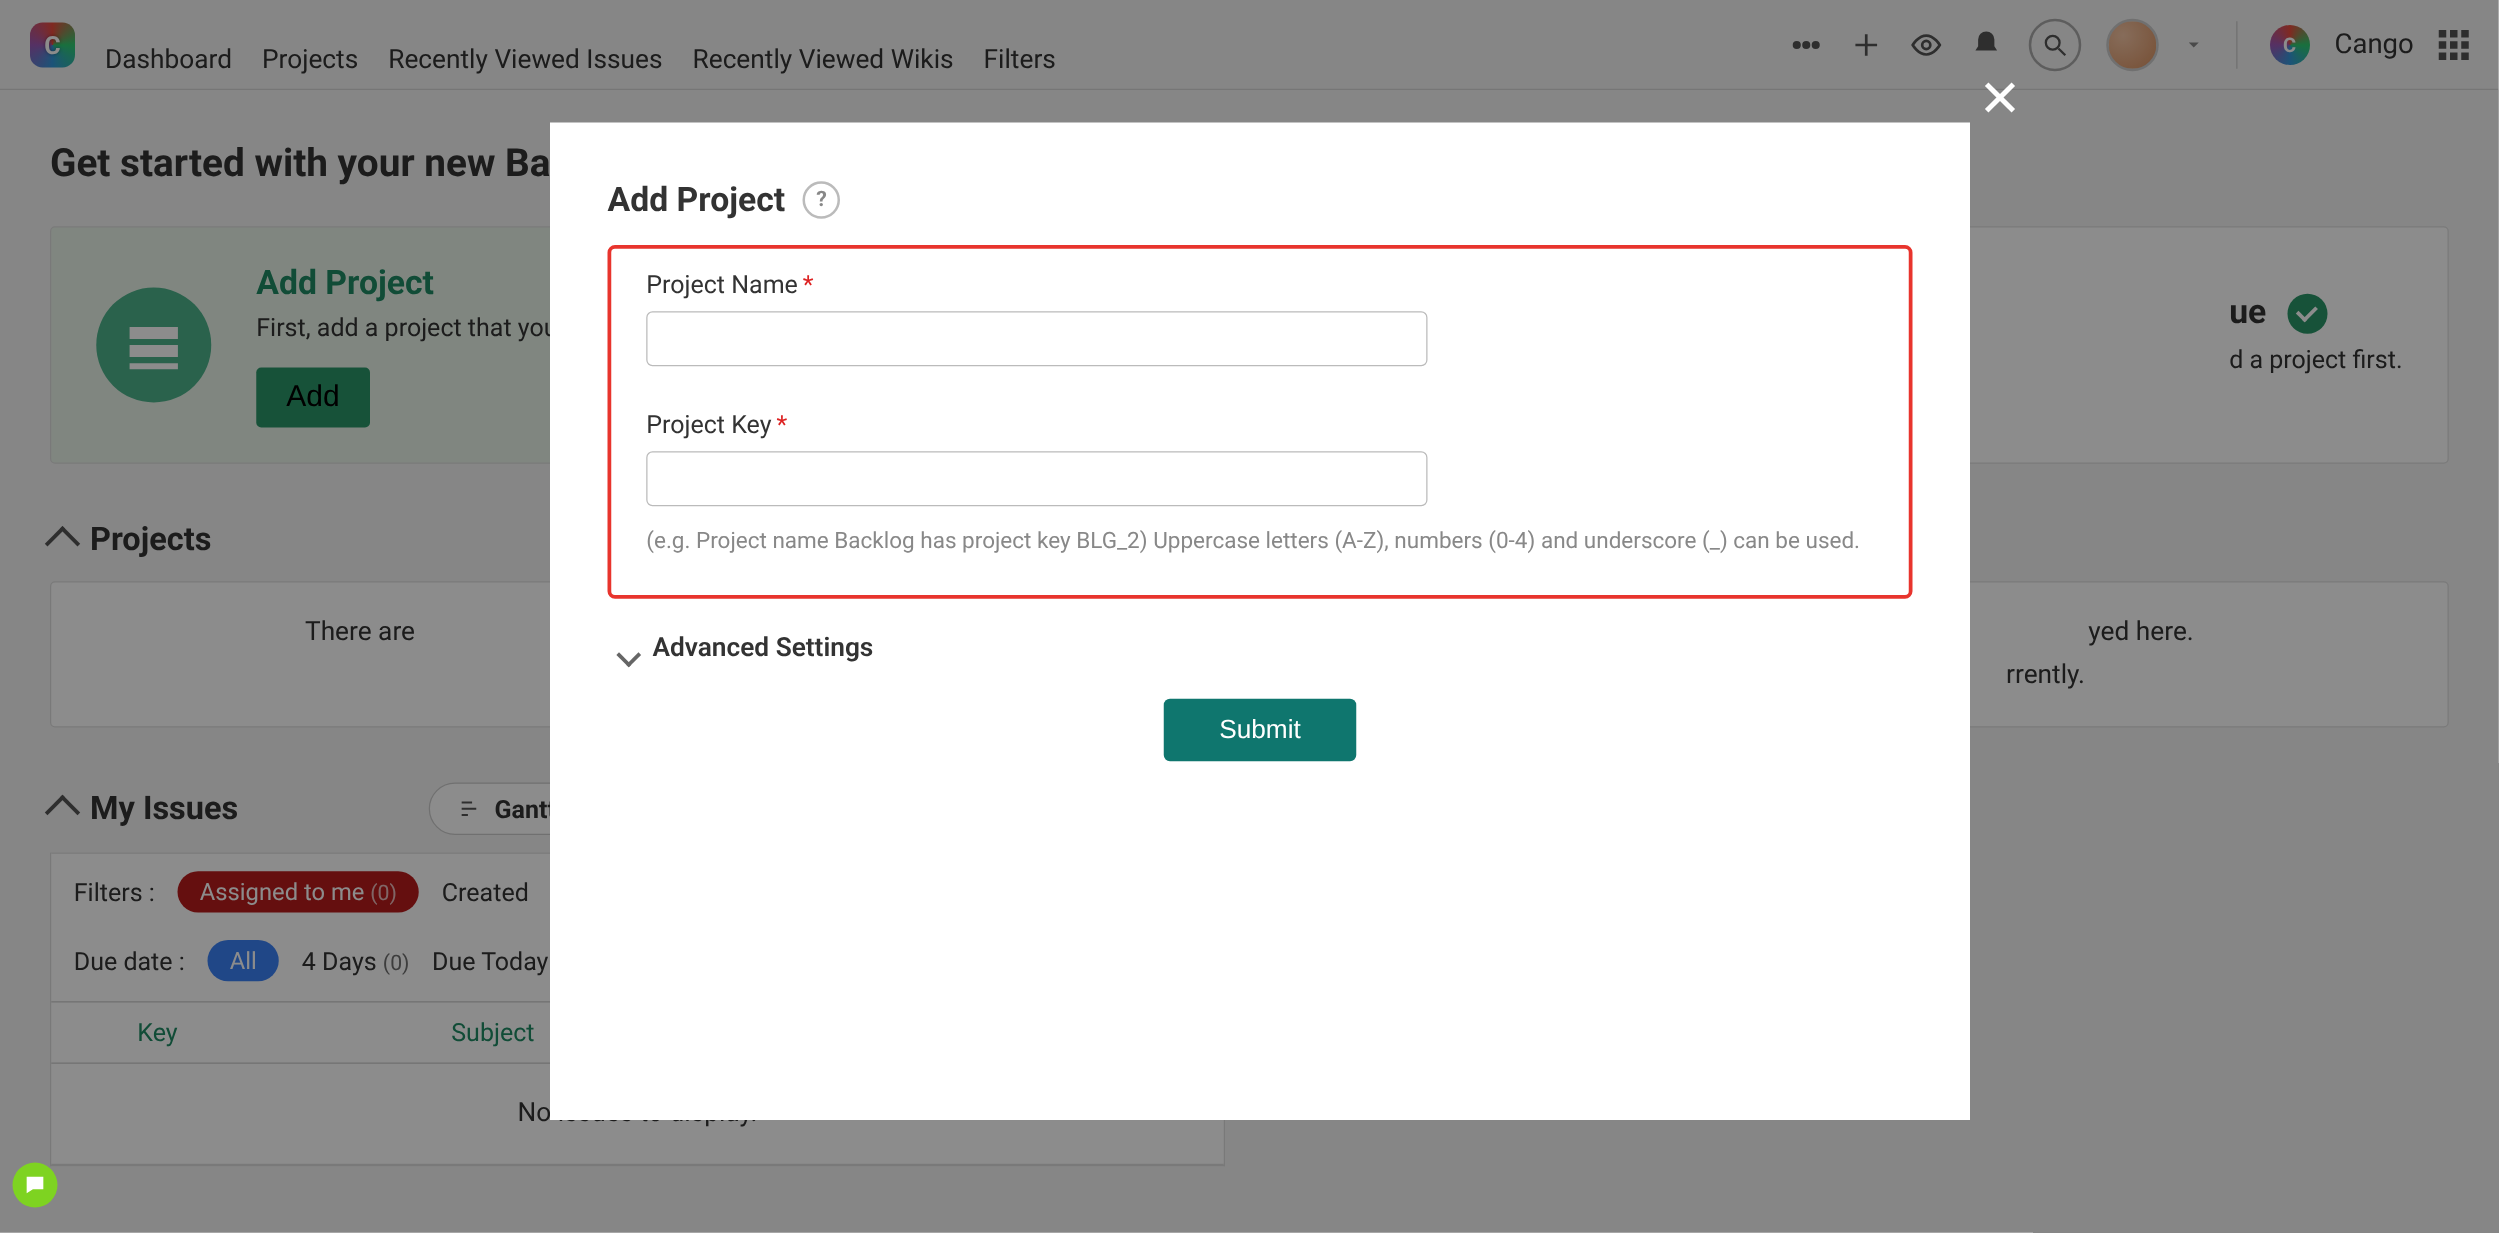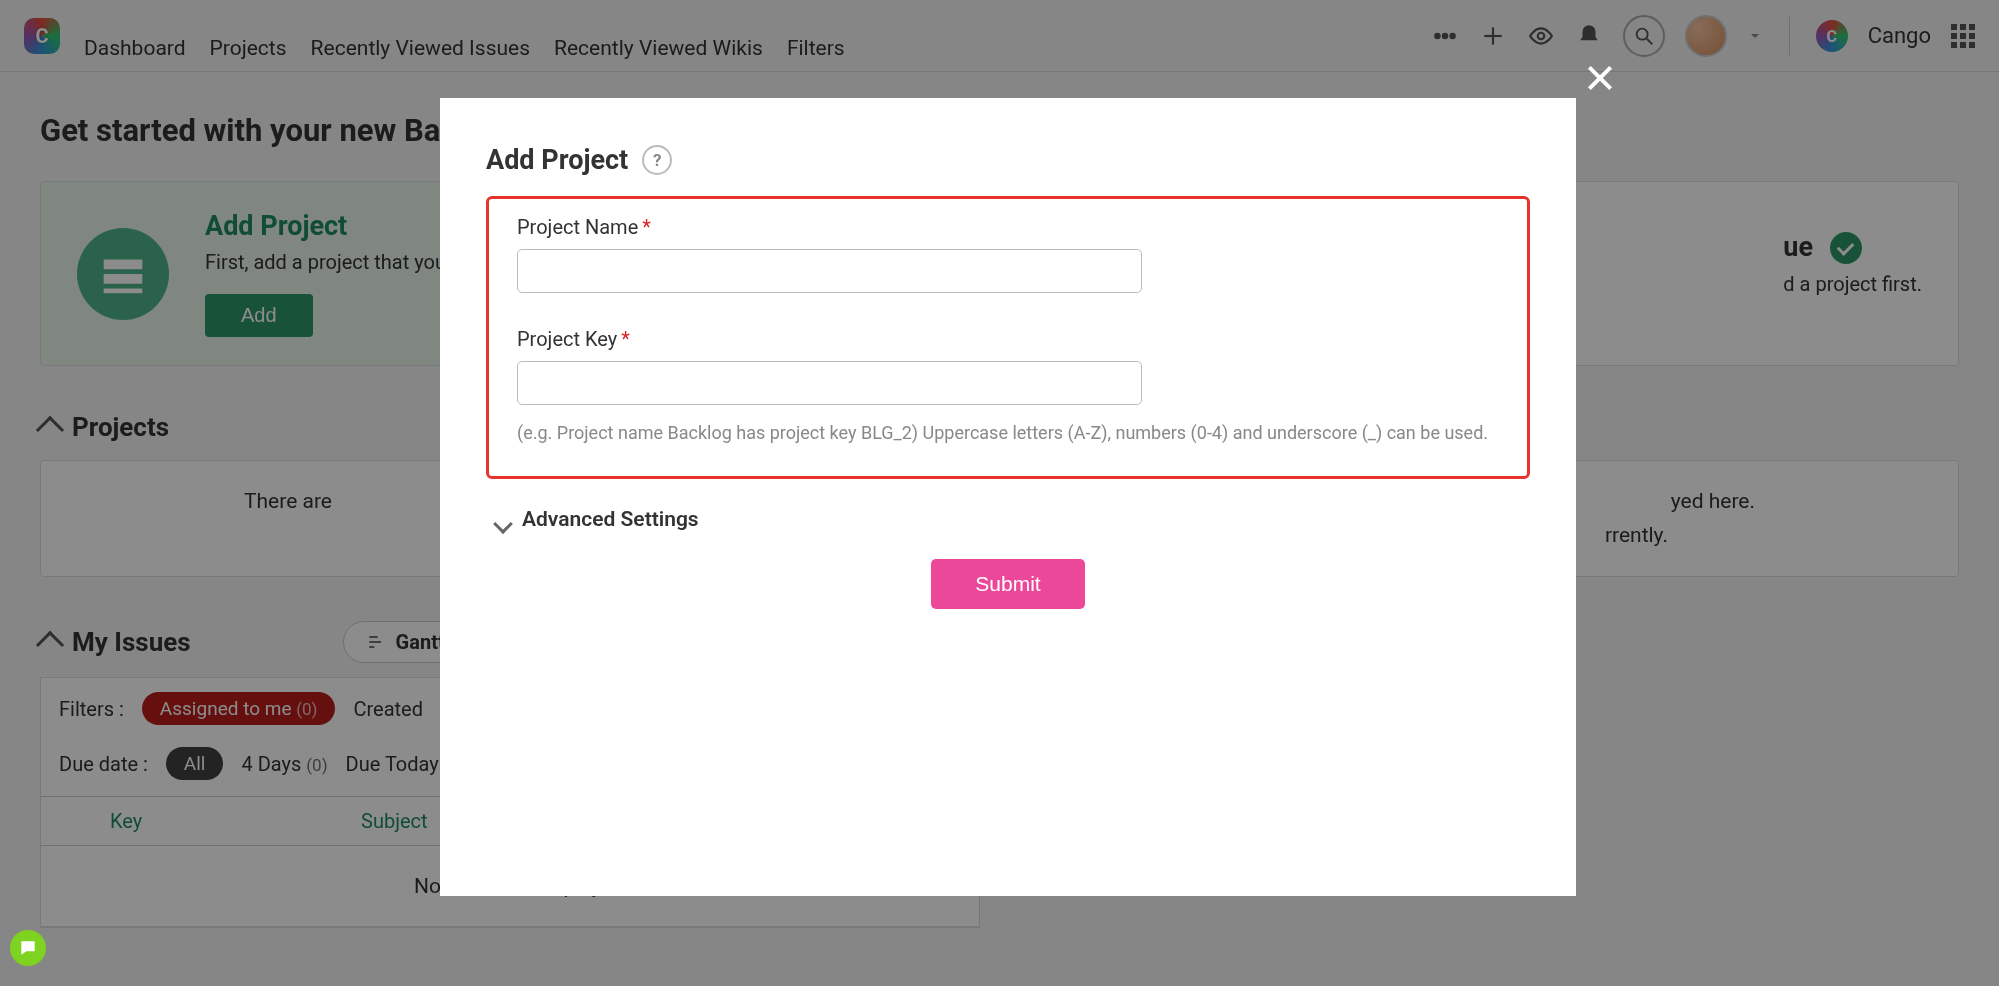--- a/index.html
+++ b/index.html
@@ -127,24 +127,24 @@
   background: #4db28b;
   display: flex; align-items: center; justify-content: center;
 }
 .card-icon svg { width: 58px; height: 58px; fill: #fff; }
 .card-body { flex: 1; }
 .card-title { font-size: 27px; font-weight: 700; margin-bottom: 8px; }
 .card-title.green { color: #1f8b64; }
 .card-desc { font-size: 20px; color: #333; margin-bottom: 20px; }
 .btn-green {
   background: #2b9668;
-  color: #ffffff;
+  color: #000000;
   border: none;
-  padding: 10px 36px;
-  font-size: 20px;
+  padding: 10px 24px;
+  font-size: 24px;
   border-radius: 4px;
   cursor: pointer;
 }
 .check-icon {
   width: 32px; height: 32px;
   border-radius: 50%;
   background: #2b9668;
   display: inline-flex; align-items: center; justify-content: center;
   margin-left: 10px;
   vertical-align: middle;
@@ -197,21 +197,21 @@
   font-size: 20px;
   padding: 14px 0 8px;
   border-top: 1px solid #ddd;
 }
 .pill {
   border-radius: 18px;
   padding: 5px 18px;
   font-size: 19px;
 }
 .pill-green { background: #b91c1c; color: #fff; }
-.pill-grey { background: #404040; color: #fff; }
+.pill-grey { background: #3b82f6; color: #fff; }
 .count { opacity: 0.7; font-size: 17px; }
 
 .table-head {
   display: flex;
   border-bottom: 1px solid #ccc;
   padding: 12px 0;
   font-size: 20px;
   color: #1f8b64;
 }
 .th-key { width: 170px; text-align: center; }
@@ -296,21 +296,21 @@
 }
 .adv-chev {
   width: 14px; height: 14px;
   border-right: 3px solid #666;
   border-bottom: 3px solid #666;
   transform: rotate(45deg);
   margin-top: -4px;
 }
 .submit-row { text-align: center; }
 .submit-btn {
-  background: #ec4899;
+  background: #0f766e;
   color: #fff;
   border: none;
   padding: 13px 44px;
   font-size: 21px;
   border-radius: 5px;
   cursor: pointer;
 }
 
 .chat-bubble {
   position: absolute;

